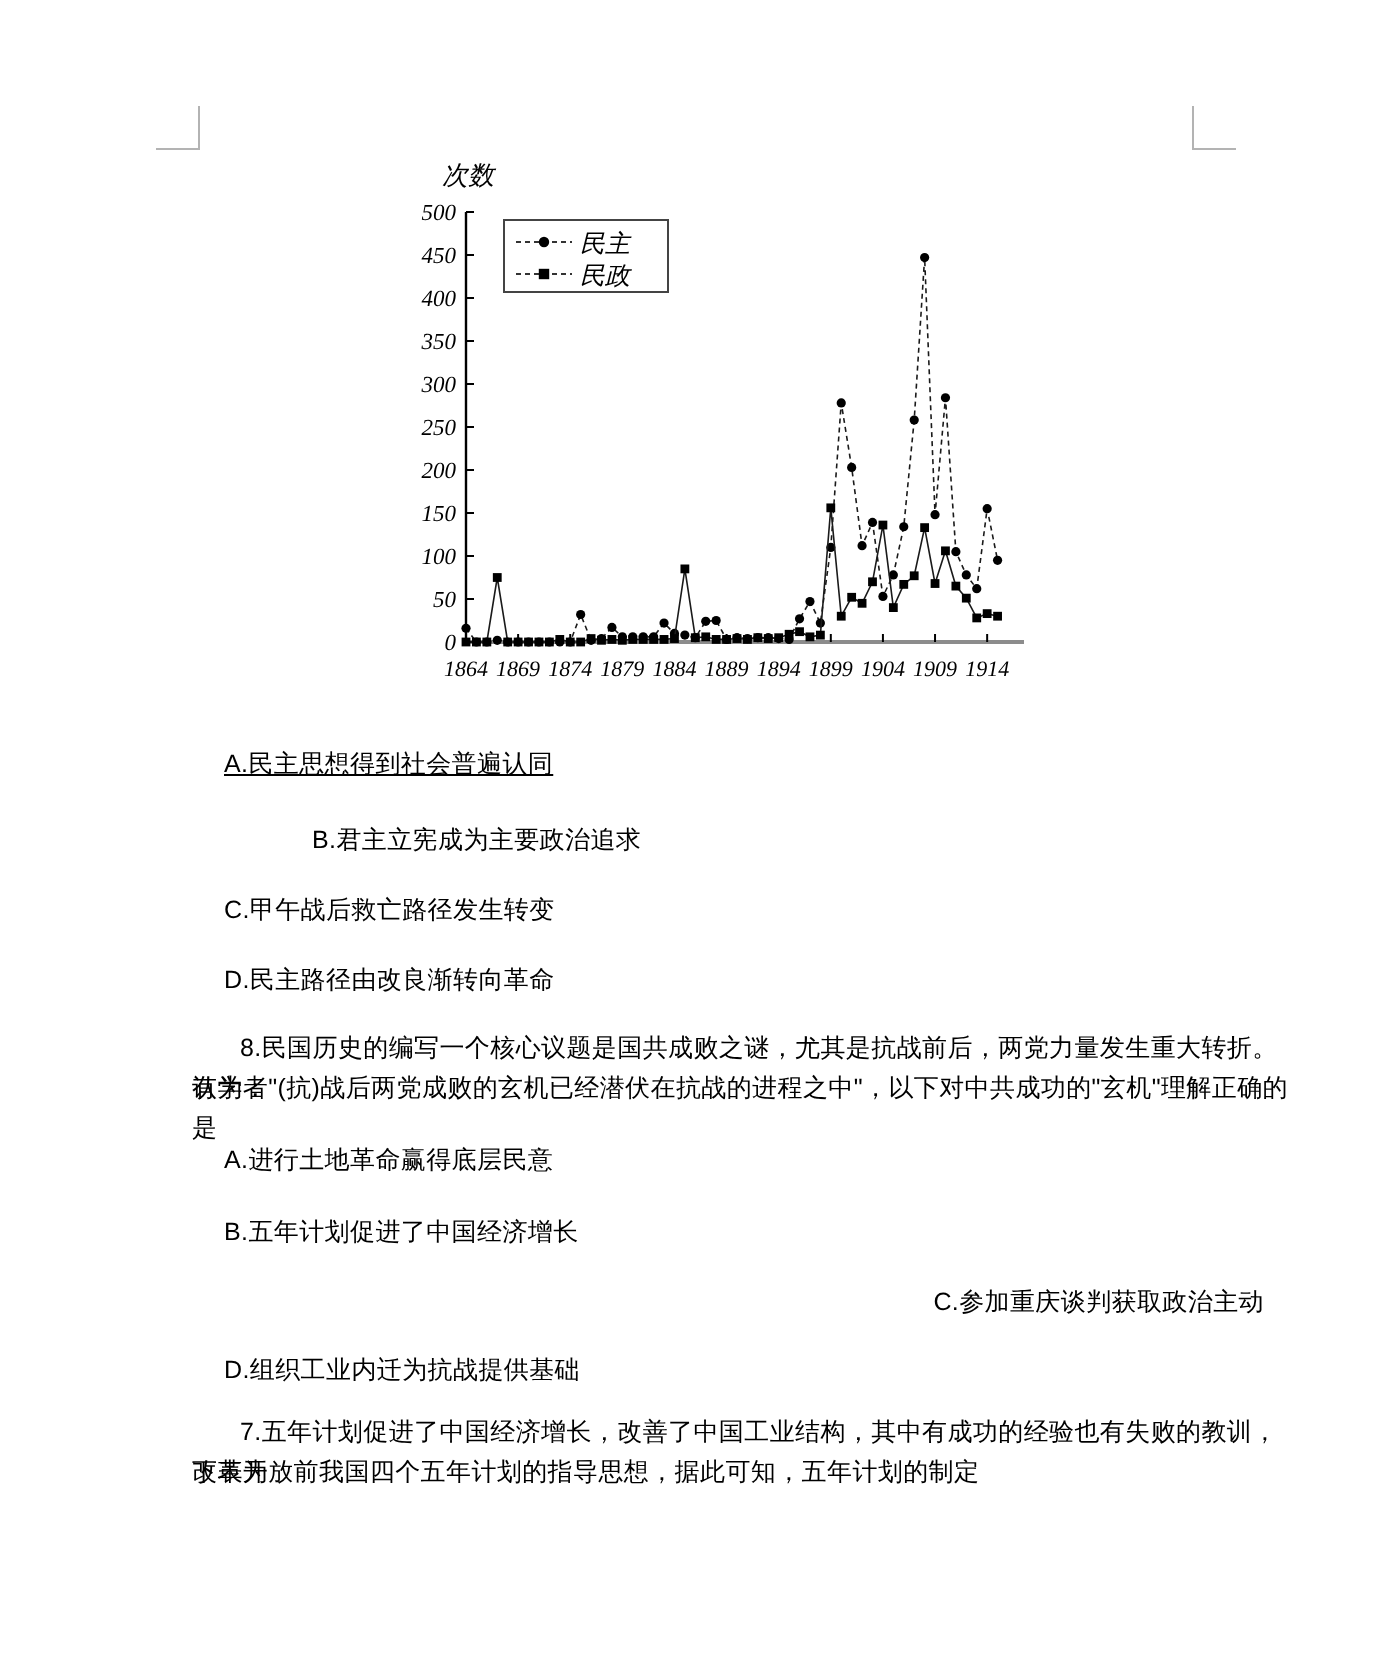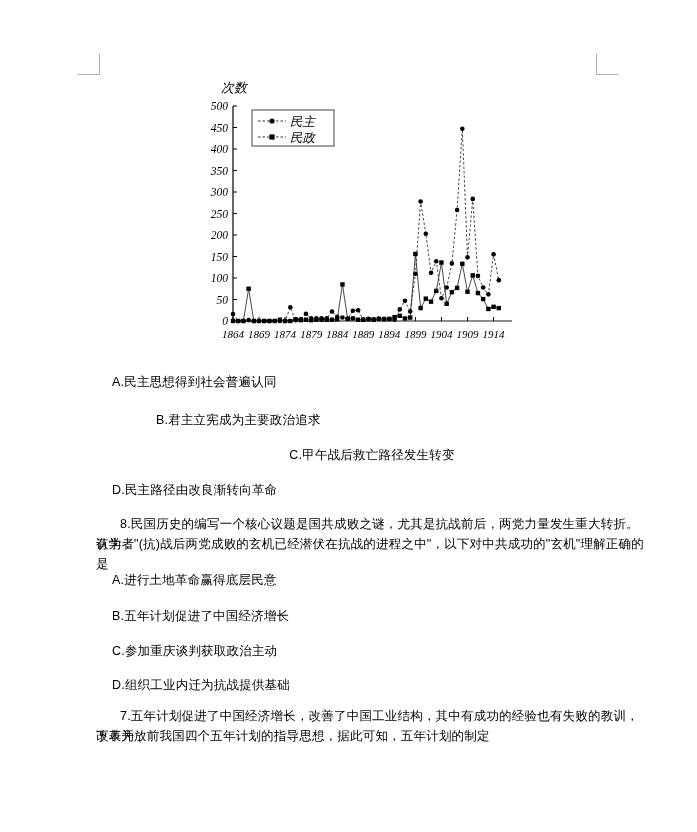--- a/index.html
+++ b/index.html
@@ -75,31 +75,31 @@
     font-size: 12.5px;
     line-height: 20px;
     color: #000;
     letter-spacing: 0.2px;
     white-space: pre-wrap;
   }
   .opt { left: 112px; width: 520px; }
   .para { left: 96px; width: 545px; text-indent: 24px; }
   .para-cont { left: 96px; width: 560px; }
 
-  .o1 { top: 372px; }
+  .o1 { top: 372px; text-decoration: underline; }
   .o2 { top: 410px; margin-left: 44px; }
-  .o3 { top: 445px; text-align: center; }
+  .o3 { top: 445px; }
   .o4 { top: 480px; }
 
   .q8l1 { top: 514px; }
   .q8l2 { top: 534px; }
 
   .q8o1 { top: 570px; }
   .q8o2 { top: 606px; }
-  .q8o3 { top: 641px; }
+  .q8o3 { top: 641px; text-align: right; }
   .q8o4 { top: 675px; }
 
   .q9l1 { top: 706px; }
   .q9l2 { top: 726px; }
 </style>
 </head>
 <body>
 
 <div class="crop-mark crop-tl"></div>
 <div class="crop-mark crop-tr"></div>

